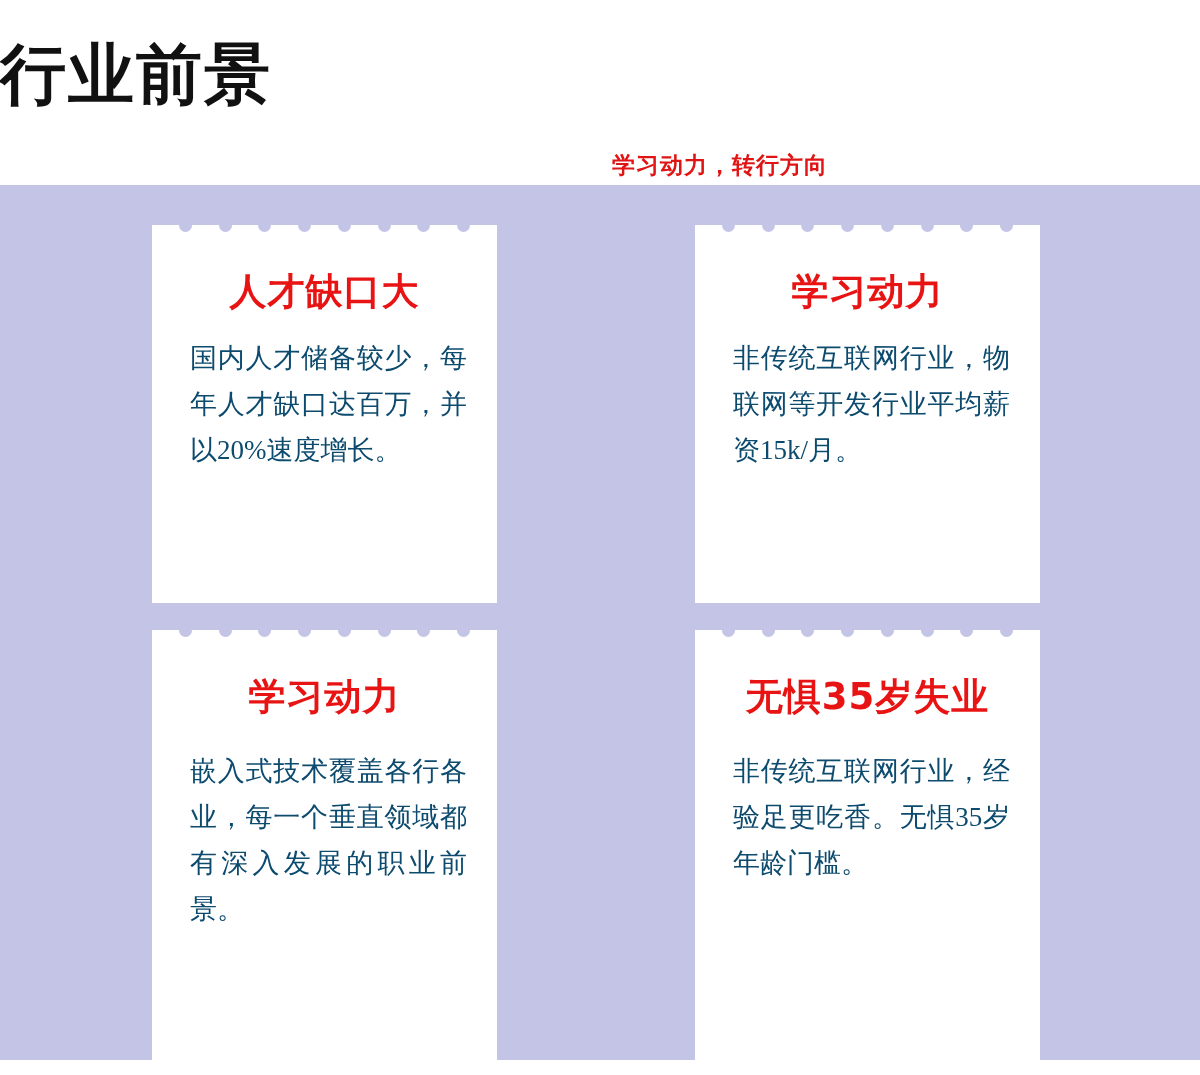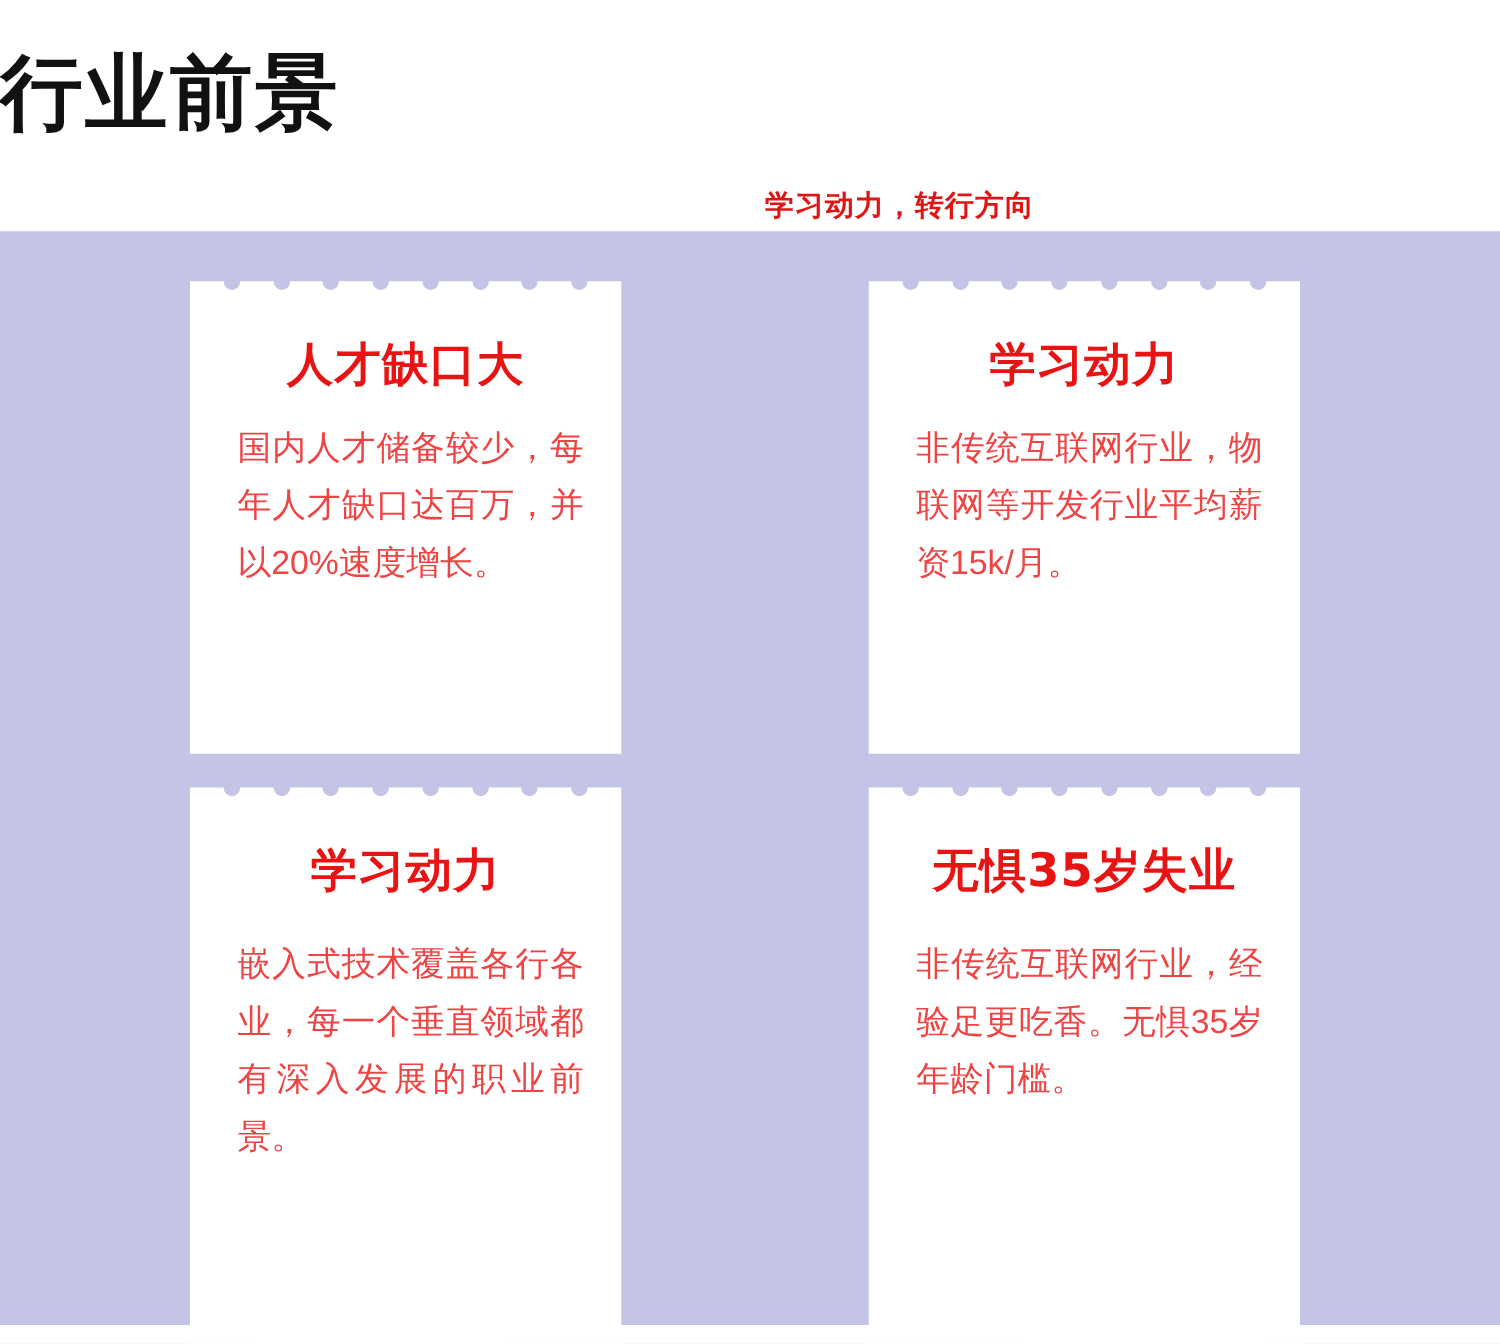--- a/index.html
+++ b/index.html
@@ -114,24 +114,24 @@
     letter-spacing: 1px;
     font-family: "DejaVu Sans", "Liberation Sans", sans-serif;
   }
   .card-body {
     position: absolute;
     left: 38px;
     right: 30px;
     top: 110px;
     font-size: 27px;
     line-height: 46px;
-    color: #ef4444;
+    color: #0c4a6e;
     text-align: justify;
     letter-spacing: 0px;
-    font-family: Liberation Sans, sans-serif;
+    font-family: Liberation Serif, serif;
   }
   .card.c2 .card-body, .card.c3 .card-body { top: 118px; }
 </style>
 </head>
 <body>
 
 <div class="page">
 
   <div class="header">
     <div class="main-title">行业前景</div>

